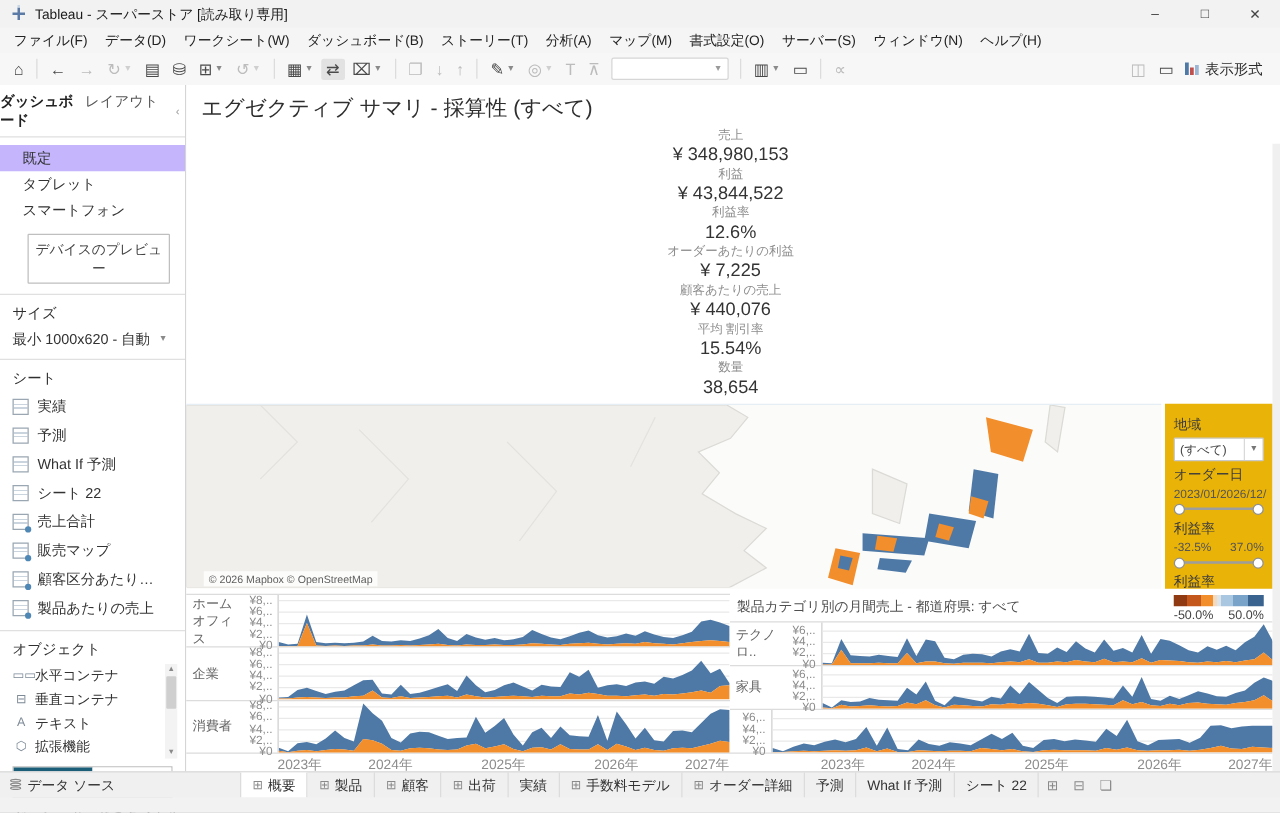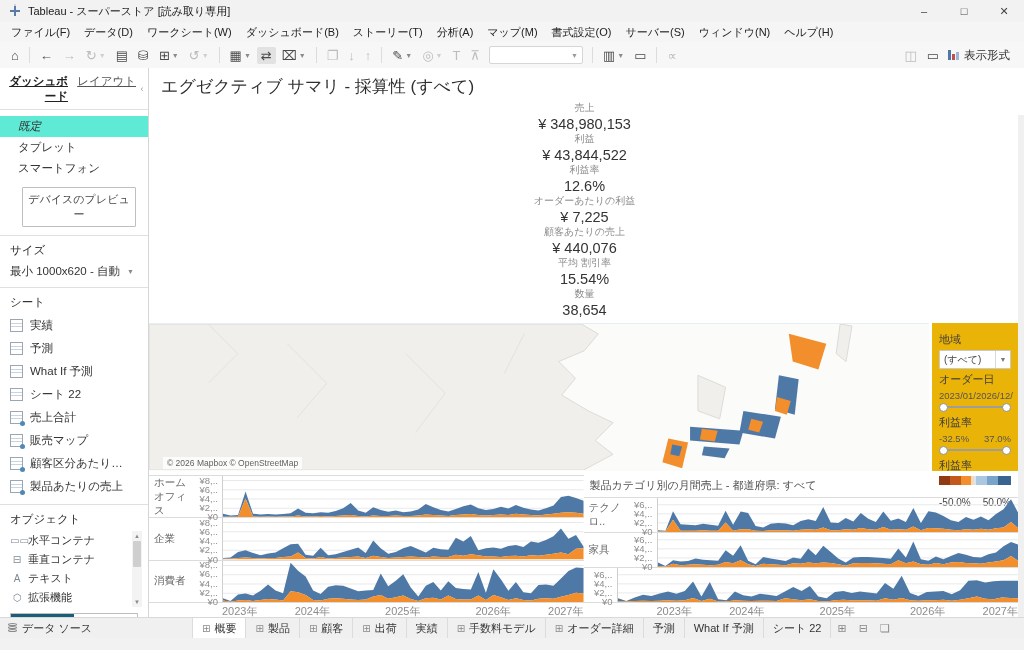--- a/index.html
+++ b/index.html
@@ -33,26 +33,26 @@
   .showme-ic{display:inline-flex;align-items:flex-end;height:10px;margin-right:4px;}
   .showme-ic i{width:3px;margin-right:1px;display:inline-block;}
   .showme-ic i:nth-child(1){height:10px;background:#4e79a7;}
   .showme-ic i:nth-child(2){height:6px;background:#c0504d;}
   .showme-ic i:nth-child(3){height:8px;background:#9bb7d4;}
   
   .main{position:absolute;top:68px;bottom:32px;left:0;right:0;display:flex;}
   
   .sidebar{width:148px;flex:0 0 148px;background:#fff;border-right:1px solid #d5d5d5;display:flex;flex-direction:column;font-size:11.5px;}
   .sb-tabs{display:flex;border-bottom:1px solid #e0e0e0;font-size:11.5px;}
-  .sb-tab{flex:1;text-align:right;padding:6px 0 5px;color:#555;text-decoration:underline;}
+  .sb-tab{flex:1;text-align:left;padding:6px 0 5px;color:#555;}
   .sb-tab.active{font-weight:bold;color:#222;}
   .sb-collapse{width:12px;display:flex;align-items:center;justify-content:center;color:#9a9a9a;font-size:9px;}
   .device-list{padding:6px 0 2px;}
   .device-item{padding:3px 0 3px 18px;color:#333;}
-  .device-item.selected{background:#5eead4;font-style:italic;}
+  .device-item.selected{background:#c4b5fd;}
   .device-preview-btn{margin:6px 12px 8px 22px;border:1px solid #bfbfbf;background:#fff;text-align:center;
                       padding:4px 2px;font-size:11px;color:#444;border-radius:1px;}
   .sb-sec{border-top:1px solid #e0e0e0;padding:7px 0 6px 10px;}
   .sb-sec-label{font-size:11.5px;color:#2f2f2f;margin-bottom:4px;}
   .size-value{display:flex;align-items:center;color:#333;padding:2px 6px 2px 0;}
   .size-value .caret{margin-left:auto;margin-right:8px;font-size:7px;color:#8a8a8a;}
   .sheet-list{list-style:none;margin:2px 0 0;padding:0;}
   .sheet-item{display:flex;align-items:center;padding:4px 0;color:#333;}
   .sheet-ic{width:11px;height:11px;border:1px solid #9aa7b2;margin-right:7px;position:relative;flex:0 0 auto;
             background:linear-gradient(to bottom,#fff 0 3px,#c9d4de 3px 4px,#fff 4px 6px,#c9d4de 6px 7px,#fff 7px);}
@@ -86,21 +86,21 @@
   .fp-select{display:flex;align-items:center;background:#fff;border:1px solid #c9c9c9;height:17px;font-size:10px;color:#444;border-radius:1px;}
   .fp-select .val{flex:1;padding-left:4px;}
   .fp-select .dd{width:14px;border-left:1px solid #d9d9d9;height:100%;display:flex;align-items:center;justify-content:center;font-size:7px;color:#777;}
   .fp-range-vals{display:flex;justify-content:space-between;font-size:9.5px;color:#555;margin-top:2px;}
   .fp-slider{position:relative;height:10px;margin:1px 2px 2px;}
   .fp-slider .track{position:absolute;left:0;right:0;top:4px;height:2px;background:#9d9d9d;}
   .fp-slider .knob{position:absolute;top:1px;width:7px;height:7px;border-radius:50%;background:#fff;border:1px solid #8f8f8f;}
   .fp-slider .knob.l{left:-2px;} .fp-slider .knob.r{right:-2px;}
   .fp-gradient{height:9px;margin-top:3px;
     background:linear-gradient(to right,#8f3a13 0 15%,#c4571c 15% 30%,#f28e2b 30% 44%,#f3d9c0 44% 48%,#dde4ea 48% 52%,#a9c7e0 52% 66%,#7aa3c9 66% 82%,#3a648f 82% 100%);}
-  .fp-gradient-vals{display:flex;justify-content:space-between;font-size:10px;color:#444;margin-top:12px;}
+  .fp-gradient-vals{display:flex;justify-content:space-between;font-size:10px;color:#444;margin-top:2px;}
   
   .charts-row{flex:1;display:flex;margin:4px 6px 0 0;min-height:0;}
   .chart{flex:1;display:flex;flex-direction:column;min-width:0;}
   .chart-title{font-size:11px;color:#4f4f4f;padding:3px 0 4px 6px;white-space:nowrap;overflow:hidden;}
   .chart-grid{flex:1;display:flex;flex-direction:column;border-top:1px solid #dcdcdc;min-height:0;}
   .chart-panel{flex:1;display:flex;border-bottom:1px solid #dcdcdc;min-height:0;}
   .row-label{width:40px;flex:0 0 40px;font-size:10.5px;color:#666;display:flex;flex-direction:column;justify-content:center;padding-left:5px;box-sizing:border-box;}
   .ylabels{width:33px;flex:0 0 33px;position:relative;border-right:1px solid #cfcfcf;}
   .ylab{position:absolute;right:4px;font-size:9.5px;color:#8c8c8c;white-space:nowrap;}
   .plot{flex:1;position:relative;min-width:0;}

